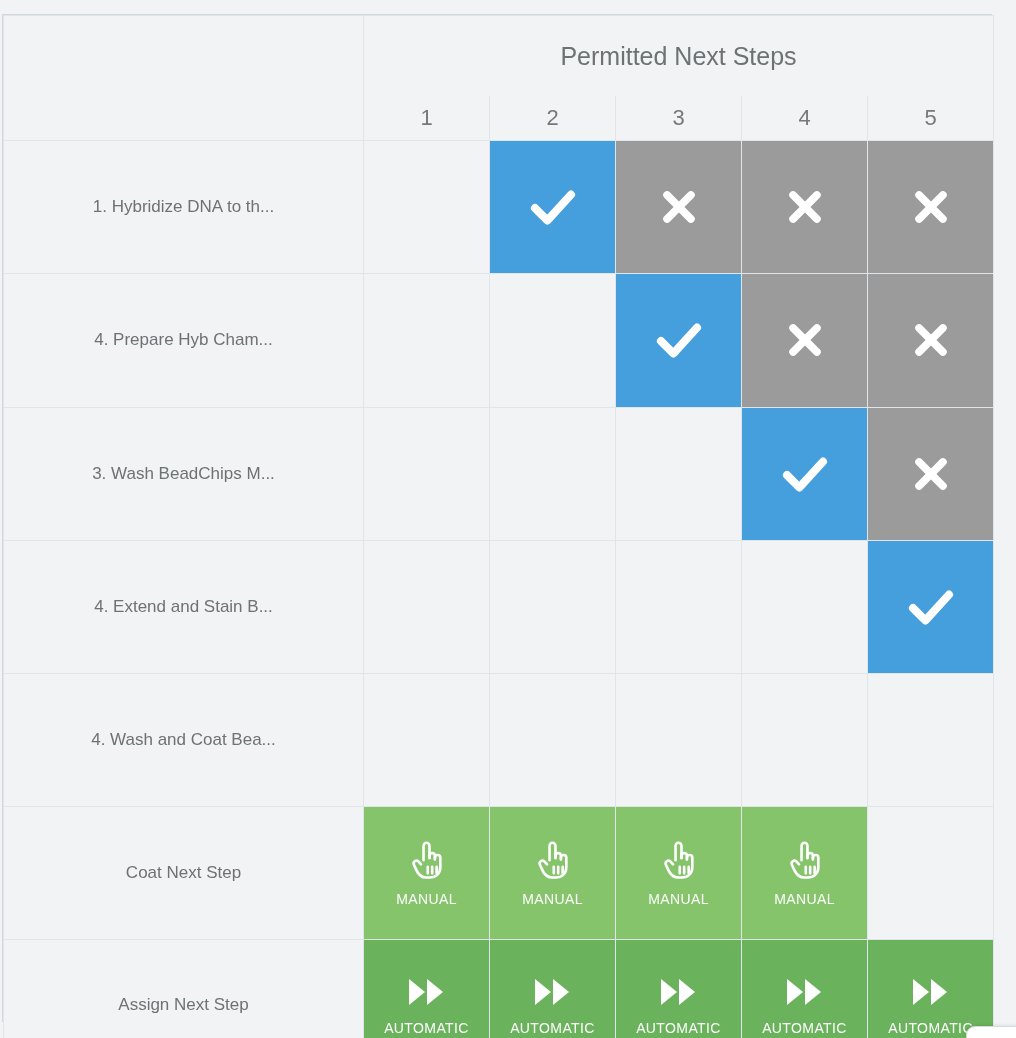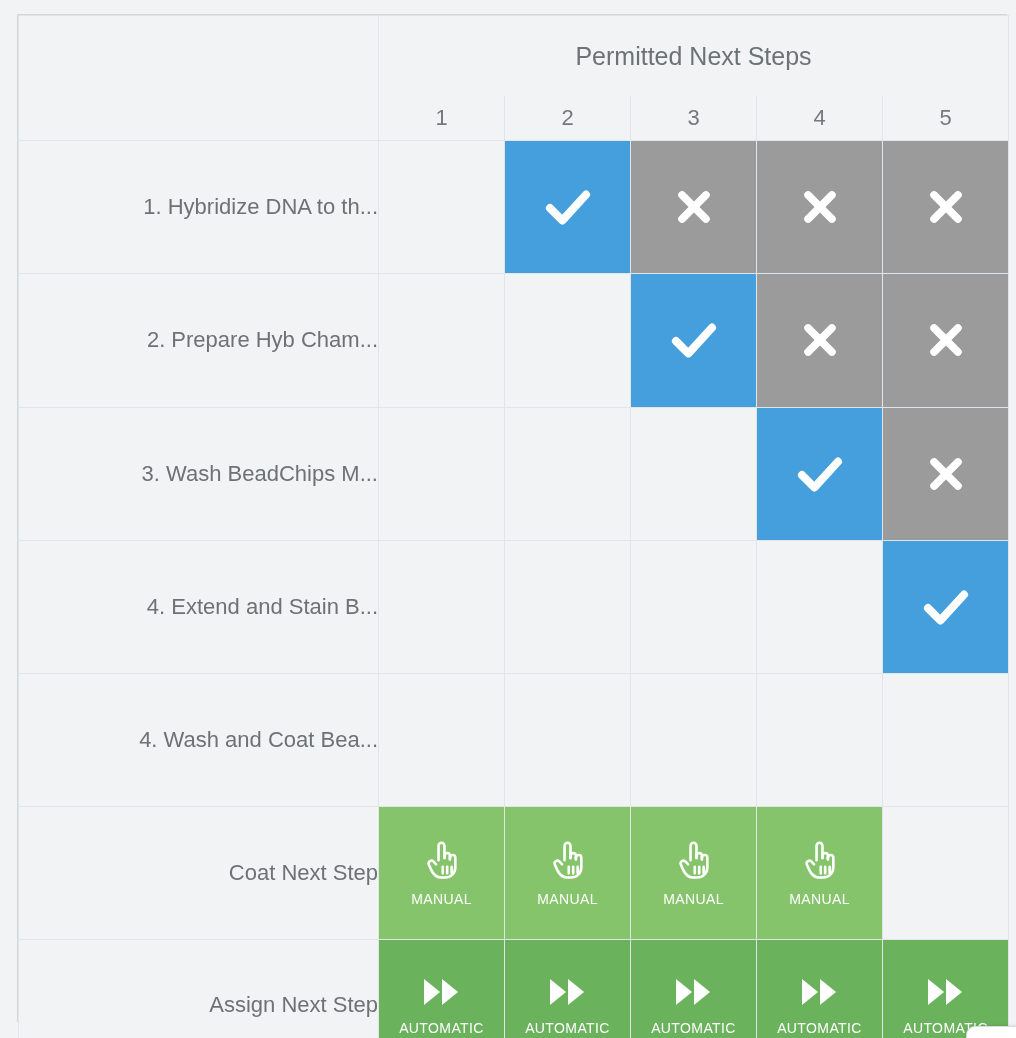--- a/index.html
+++ b/index.html
@@ -12,21 +12,21 @@
     position: relative;
     width: 1016px;
     height: 1038px;
     background: #f1f3f4;
     overflow: hidden;
   }
 
   
   .matrix-wrap {
     position: absolute;
-    left: 17px;
+    left: 2px;
     top: 14px;
     width: 990px;
     height: 1008px;
     box-sizing: border-box;
     border: 1px solid #cfd8dc;
     background: #701a75;
   }
   table.matrix {
     width: 100%;
     height: 100%;
@@ -58,26 +58,26 @@
     text-align: center;
     font-size: 22px;
     color: #74797c;
     font-weight: normal;
     height: 44px;
     border-top: none !important;
   }
 
   
   .row-label {
-    font-size: 22px;
+    font-size: 17px;
     color: #6d7275;
     padding-left: 38px;
     white-space: nowrap;
     overflow: hidden;
-    text-align: right;
+    text-align: center;
   }
   .step-row { height: 126px; }
   .action-row { height: 125px; }
 
   
   .cell {
     text-align: center;
     position: relative;
   }
   .cell.empty   { background: #f1f3f5; }
@@ -175,21 +175,21 @@
             </td>
             <td class="cell deny">
               <span class="mark">
                 <svg width="44" height="44" viewBox="0 0 24 24" fill="none" stroke="#ffffff" stroke-width="4.2" stroke-linecap="round" stroke-linejoin="round">
                   <path d="M5.5 5.5 L18.5 18.5 M18.5 5.5 L5.5 18.5"></path>
                 </svg>
               </span>
             </td>
           </tr>
           <tr class="step-row">
-            <td class="row-label">2. Prepare Hyb Cham...</td>
+            <td class="row-label">4. Prepare Hyb Cham...</td>
             <td class="cell empty"></td>
             <td class="cell empty"></td>
             <td class="cell allow">
               <span class="mark">
                 <svg width="54" height="54" viewBox="0 0 24 24" fill="none" stroke="#ffffff" stroke-width="3.6" stroke-linecap="round" stroke-linejoin="round">
                   <path d="M4 12.5 L9.5 18 L20 6.5"></path>
                 </svg>
               </span>
             </td>
             <td class="cell deny">

